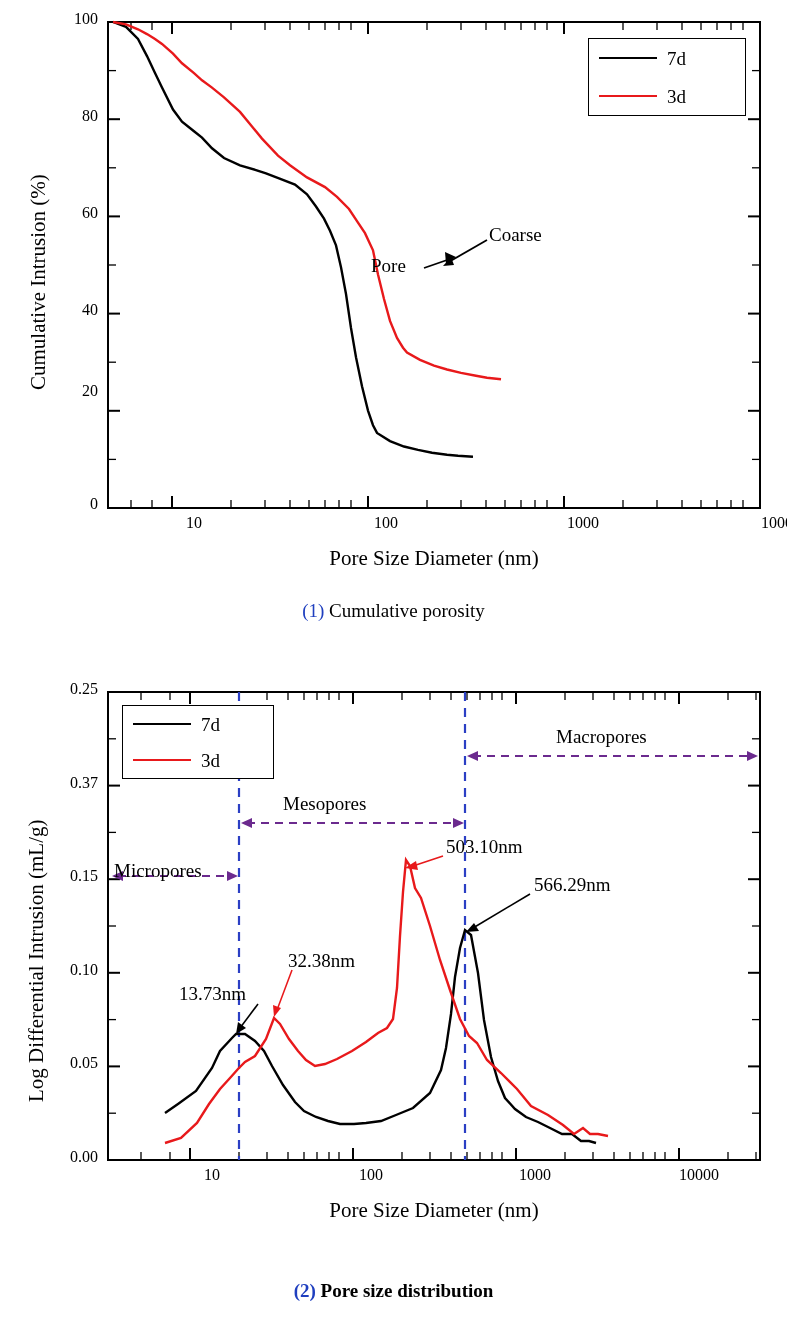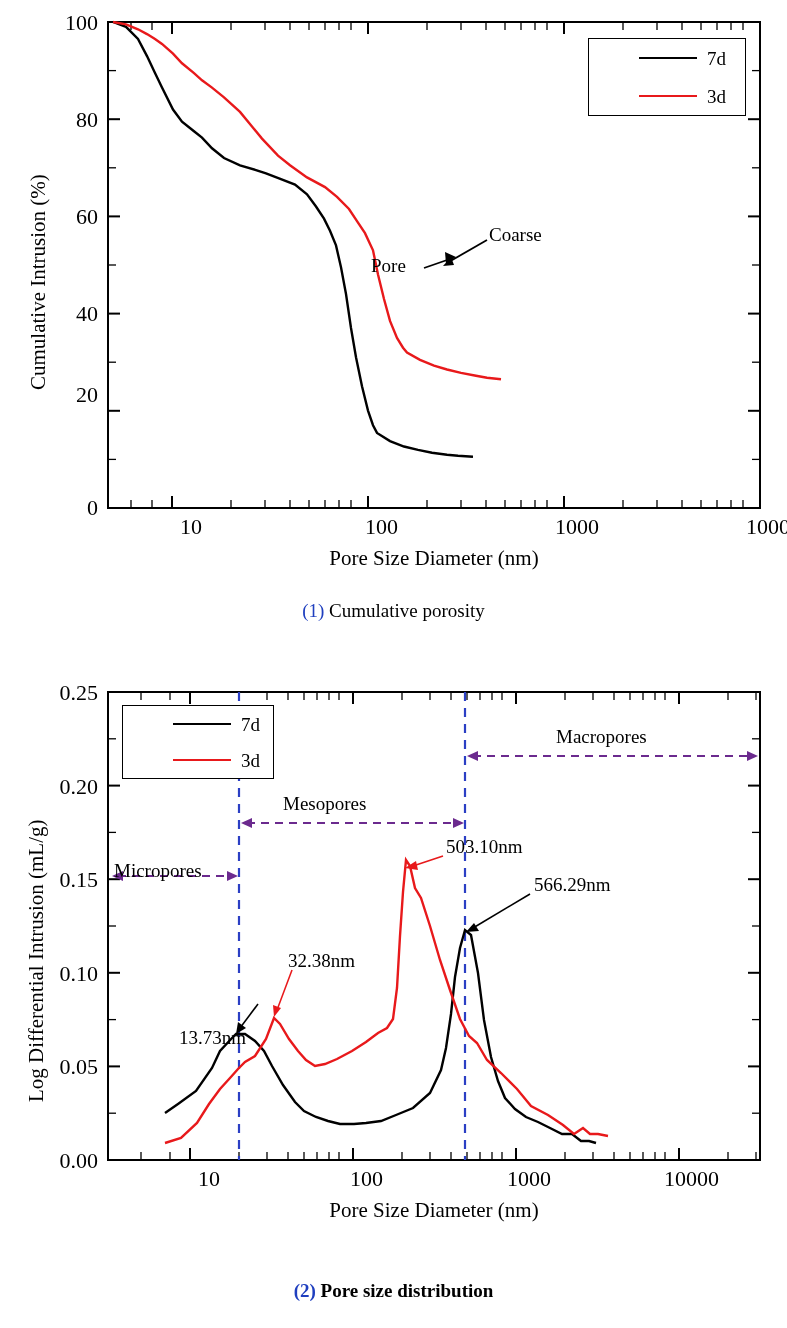--- a/index.html
+++ b/index.html
@@ -57,33 +57,32 @@
     position: absolute;
     font-size: 21px;
     white-space: nowrap;
     transform-origin: 0 0;
     transform: rotate(-90deg);
   }
 
   
   .tick-label {
     position: absolute;
-    font-size: 22px;
+    font-size: 16px;
     white-space: nowrap;
   }
   .tick-x { text-align: right; }
   .tick-y { text-align: right; }
 
   
   .legend {
     position: absolute;
     border: 1px solid #000;
     background: #fff;
     box-sizing: border-box;
-    padding-left: 40px;
   }
   .legend-row {
     display: flex;
     align-items: center;
     height: 50%;
     padding: 0 10px;
     box-sizing: border-box;
   }
   .legend-line {
     width: 58px;
@@ -391,39 +390,39 @@
           <span class="legend-line" style="border-top-color:#000000;"></span>
           <span class="legend-label">7d</span>
         </div>
         <div class="legend-row">
           <span class="legend-line" style="border-top-color:#e8191b;"></span>
           <span class="legend-label">3d</span>
         </div>
       </div>
 
       <div class="tick-label tick-y" style="left:30px; top:20px; width:68px;">0.25</div>
-      <div class="tick-label tick-y" style="left:30px; top:114px; width:68px;">0.20</div>
+      <div class="tick-label tick-y" style="left:30px; top:114px; width:68px;">0.37</div>
       <div class="tick-label tick-y" style="left:30px; top:207px; width:68px;">0.15</div>
       <div class="tick-label tick-y" style="left:30px; top:301px; width:68px;">0.10</div>
       <div class="tick-label tick-y" style="left:30px; top:394px; width:68px;">0.05</div>
       <div class="tick-label tick-y" style="left:30px; top:488px; width:68px;">0.00</div>
 
       <div class="tick-label tick-x" style="left:160px; top:506px; width:60px;">10</div>
       <div class="tick-label tick-x" style="left:323px; top:506px; width:60px;">100</div>
       <div class="tick-label tick-x" style="left:481px; top:506px; width:70px;">1000</div>
       <div class="tick-label tick-x" style="left:639px; top:506px; width:80px;">10000</div>
 
       <div class="axis-title-x" style="left:214px; top:538px; width:440px;">Pore Size Diameter (nm)</div>
       <div class="axis-title-y" style="left:24px; top:442px;">Log Differential Intrusion (mL/g)</div>
 
       <div class="region-label" style="left:114px; top:200px;">Micropores</div>
       <div class="region-label" style="left:283px; top:133px;">Mesopores</div>
       <div class="region-label" style="left:556px; top:66px;">Macropores</div>
 
-      <div class="annot" style="left:179px; top:323px;margin-top:44px;">13.73nm</div>
+      <div class="annot" style="left:179px; top:323px;">13.73nm</div>
       <div class="annot" style="left:288px; top:290px;">32.38nm</div>
       <div class="annot" style="left:446px; top:176px;">503.10nm</div>
       <div class="annot" style="left:534px; top:214px;">566.29nm</div>
     </div>
 
     <div class="caption" style="top:620px;font-weight:bold;">
       <span class="num">(2)</span><span> Pore size distribution</span>
     </div>
   </div>
 

